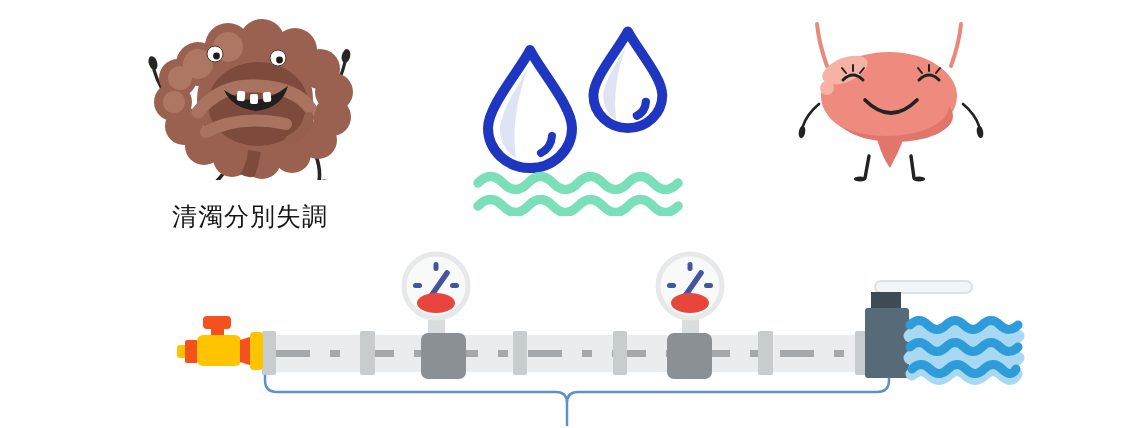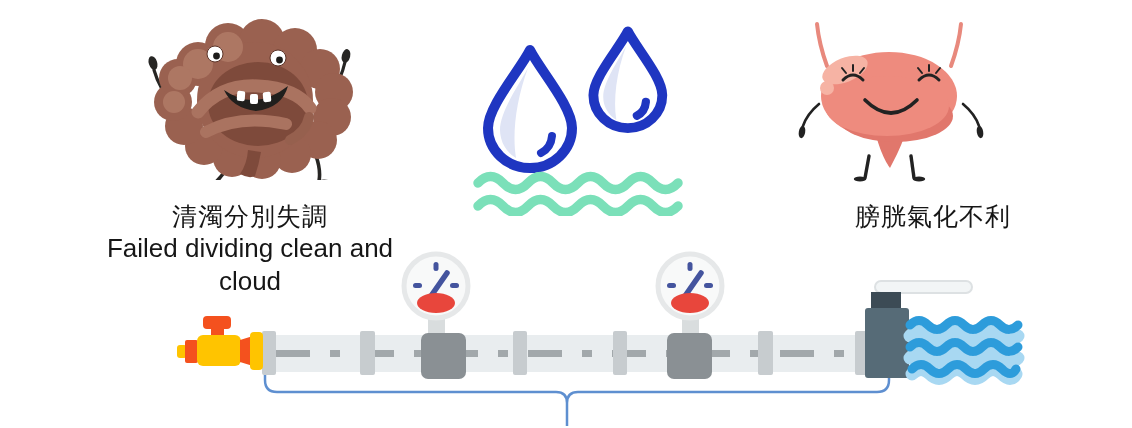--- a/index.html
+++ b/index.html
@@ -123,24 +123,22 @@
       <path d="M50,66 Q60,56 70,66" stroke-width="3"></path>
       <path d="M53,59 l-4,-5 M60,57 l0,-6 M67,59 l4,-5" stroke-width="2"></path>
       <path d="M126,66 Q136,56 146,66" stroke-width="3"></path>
       <path d="M129,59 l-4,-5 M136,57 l0,-6 M143,59 l4,-5" stroke-width="2"></path>
       <path d="M72,86 Q98,112 124,86" stroke-width="3.6"></path>
     </g>
   </svg>
 
   <div class="caption" style="left:80px; top:200px; width:340px;">
     <div class="zh">清濁分別失調</div>
-    <div class="en">Failed dividing clean and cloud</div>
   </div>
   <div class="caption" style="left:750px; top:200px; width:366px;">
-    <div class="zh">膀胱氣化不利</div>
   </div>
 
   <svg class="abs" style="left:0px; top:250px;" width="1132" height="178" viewBox="0 0 1132 178">
 
     <path d="M265,122 L265,130 Q265,142 277,142 L556,142 Q567,142 567,153 L567,176 M567,153 Q567,142 578,142 L877,142 Q889,142 889,130 L889,122" stroke="#5E8FD0" stroke-width="2.5" fill="none"></path>
 
     <g>
       <rect x="262" y="85" width="640" height="37" fill="#E9EDEF"></rect>
       <line x1="276" y1="103.5" x2="858" y2="103.5" stroke="#A2A8AB" stroke-width="7" stroke-dasharray="34 20 10 20"></line>
     </g>

